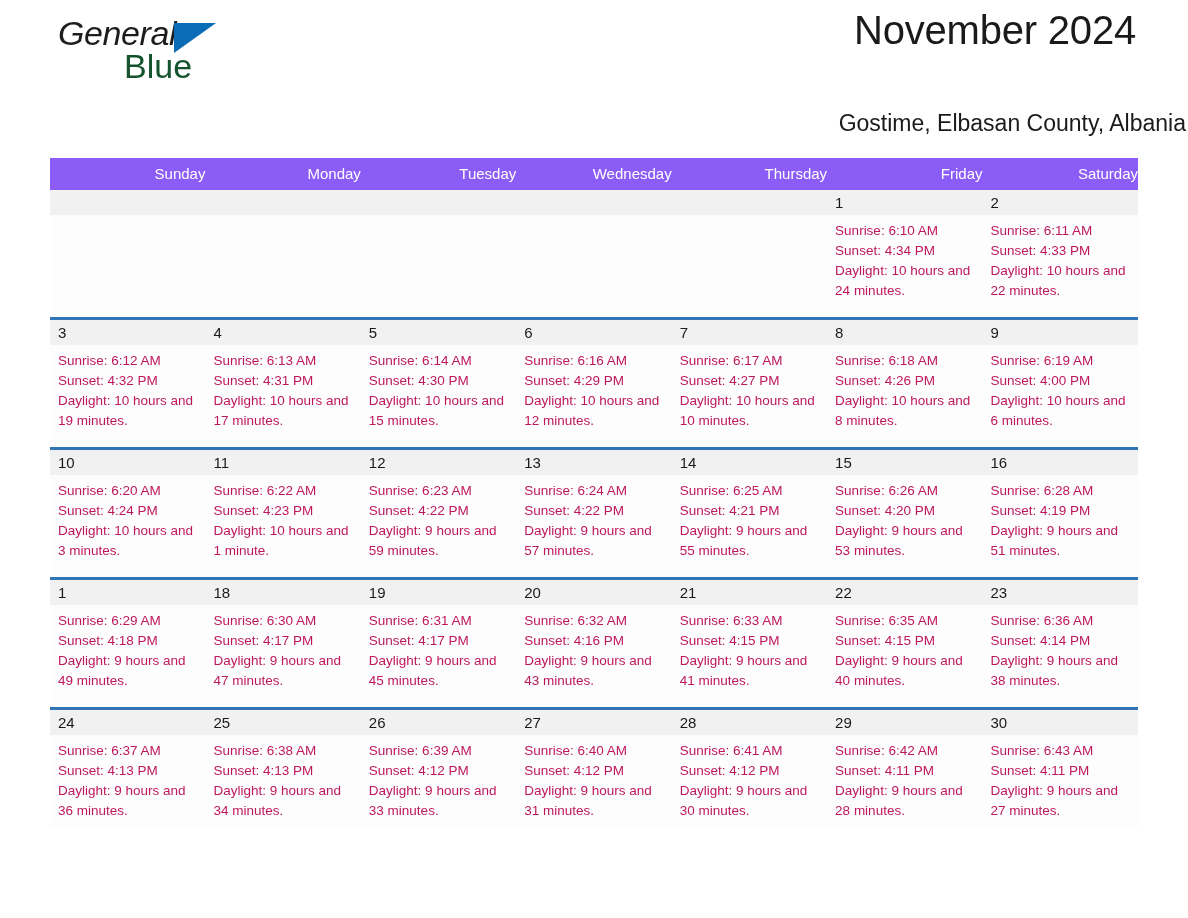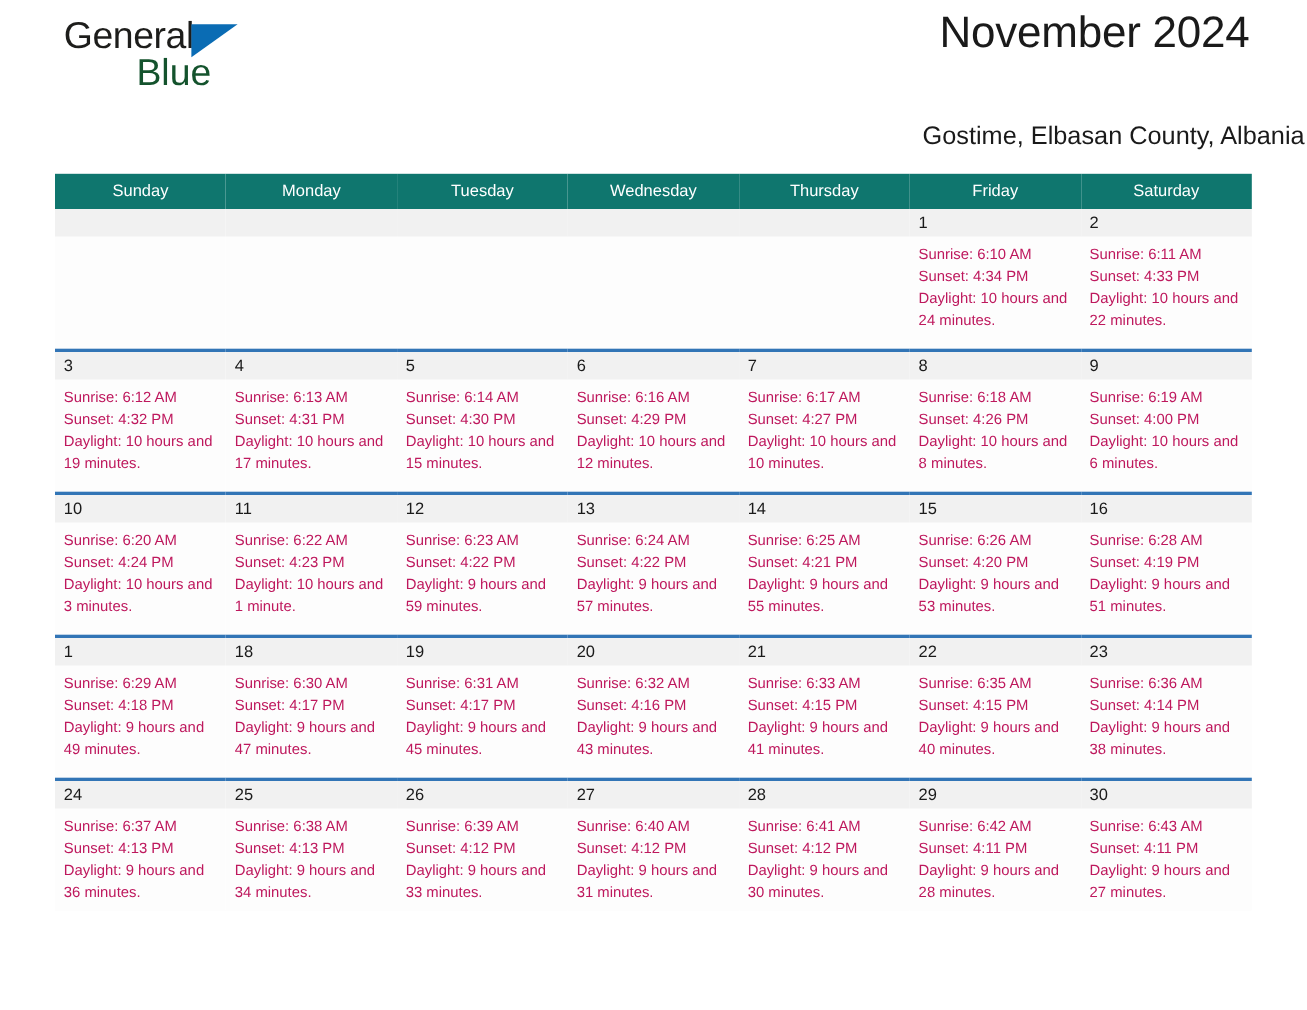--- a/index.html
+++ b/index.html
@@ -35,20 +35,21 @@
     top: 12px;
     width: 260px;
     height: 80px;
     user-select: none;
   }
   .logo-row1 {
     position: relative;
     height: 42px;
     line-height: 42px;
     white-space: nowrap;
+    font-style: italic;
   }
   .logo-general {
     font-size: 34px;
     letter-spacing: -0.4px;
     color: #1d1d1b;
     font-family: "Liberation Sans", sans-serif;
   }
   .logo-triangle {
     display: inline-block;
     width: 0;
@@ -94,25 +95,25 @@
   
   .cal {
     position: absolute;
     left: 50px;
     top: 158px;
     width: 1088px;
     border-collapse: collapse;
     table-layout: fixed;
   }
   .cal th {
-    background: #0f766e;
+    background: #8b5cf6;
     color: #ffffff;
     font-size: 15px;
     font-weight: normal;
-    text-align: center;
+    text-align: right;
     padding: 7px 0 8px 0;
     height: 17px;
     border: none;
   }
   .cal td {
     vertical-align: top;
     padding: 0;
     border: none;
     width: 155.4px;
     background: #fdfdfd;

